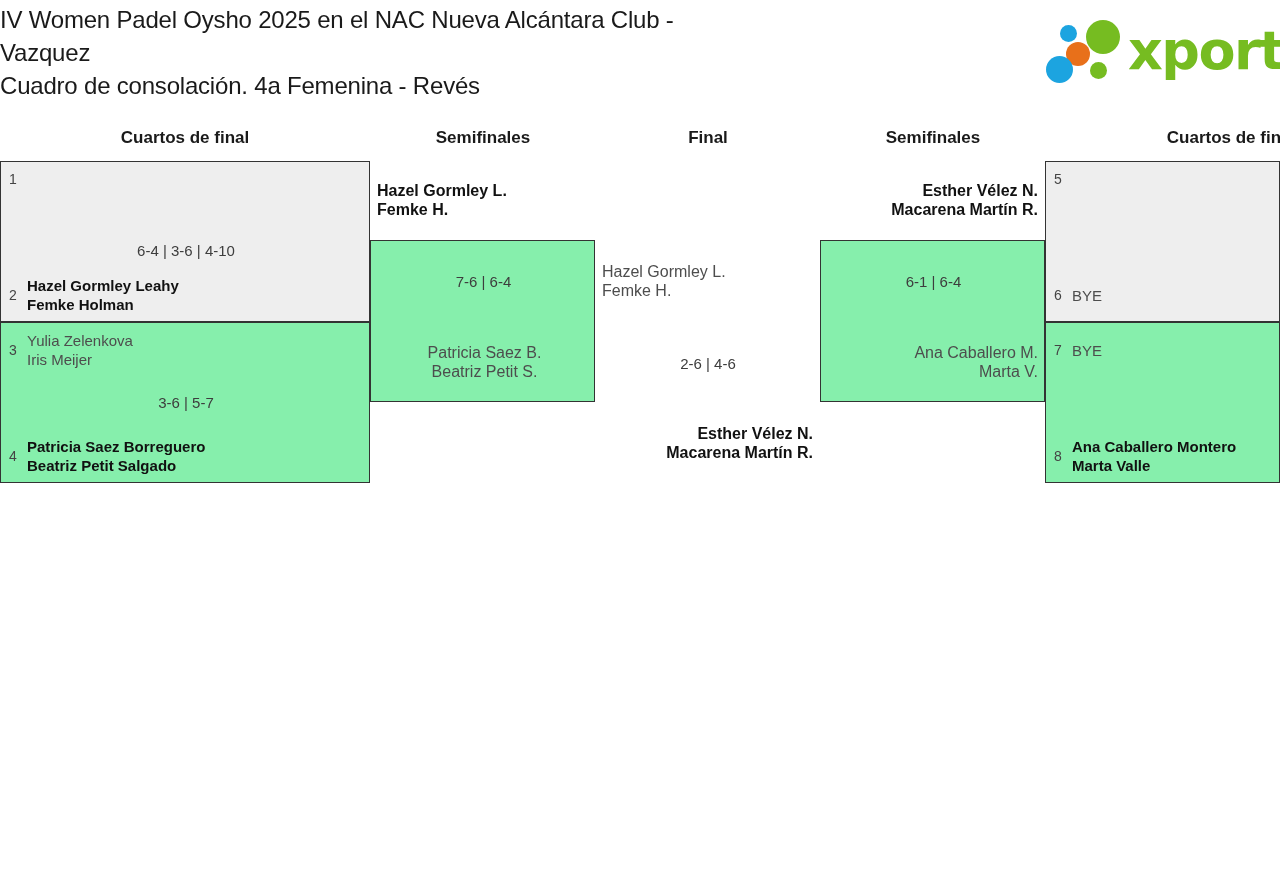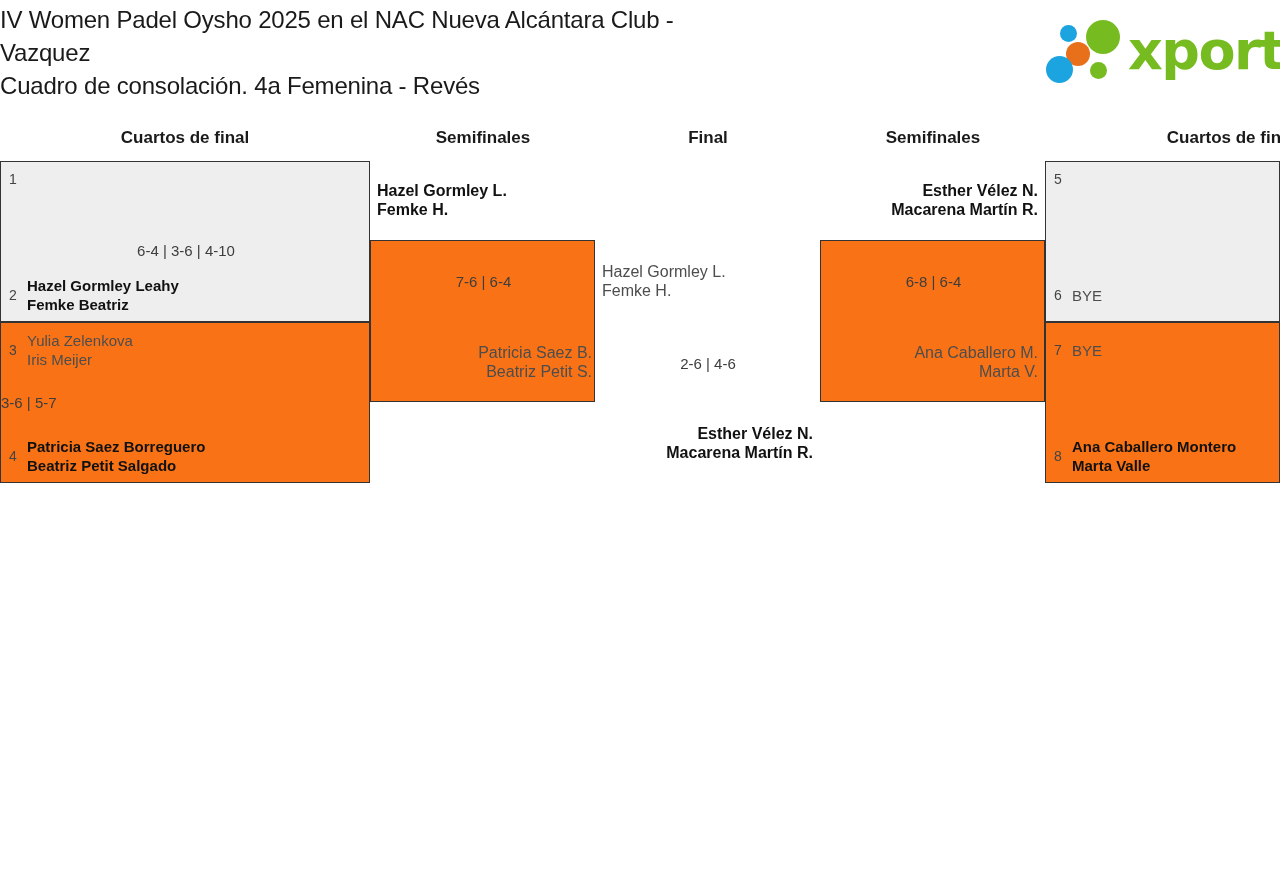--- a/index.html
+++ b/index.html
@@ -78,21 +78,21 @@
     white-space: nowrap;
   }
 
   
   .bracket { position: absolute; left: 0; top: 0; width: 1280px; height: 895px; }
 
   .match-box {
     position: absolute;
     border: 1px solid #333333;
     box-sizing: border-box;
-    background: #f97316;
+    background: #86efac;
   }
   .match-box.shaded { background: #eeeeee; }
 
   .team {
     position: absolute;
     display: flex;
     align-items: center;
     font-size: 15px;
     line-height: 19px;
   }
@@ -163,54 +163,54 @@
 <div class="bracket">
 
   <div class="match-box shaded" style="left:0px; top:161px; width:370px; height:161px;">
     <div class="team left" style="left:4px; top:8px; width:360px;">
       <span class="seed">1</span>
     </div>
     <div class="score" style="left:0; top:80px; width:370px; text-align:center;">6-4 | 3-6 | 4-10</div>
     <div class="team left" style="left:4px; top:114px; width:360px;">
       <span class="seed">2</span>
       <span class="names winner">Hazel Gormley Leahy
-Femke Beatriz</span>
+Femke Holman</span>
     </div>
   </div>
 
   <div class="match-box" style="left:0px; top:322px; width:370px; height:161px;">
     <div class="team left" style="left:4px; top:8px; width:360px;">
       <span class="seed">3</span>
       <span class="names">Yulia Zelenkova
 Iris Meijer</span>
     </div>
-    <div class="score" style="left:0; top:71px; width:370px; text-align:left;">3-6 | 5-7</div>
+    <div class="score" style="left:0; top:71px; width:370px; text-align:center;">3-6 | 5-7</div>
     <div class="team left" style="left:4px; top:114px; width:360px;">
       <span class="seed">4</span>
       <span class="names winner">Patricia Saez Borreguero
 Beatriz Petit Salgado</span>
     </div>
   </div>
 
   <div class="match-box" style="left:370px; top:240px; width:225px; height:162px;">
     <div class="score" style="left:0; top:32px; width:225px; text-align:center;">7-6 | 6-4</div>
   </div>
   <div class="standalone" style="left:377px; top:181px; width:215px; text-align:left; font-weight:700; color:#111;">Hazel Gormley L.
 Femke H.</div>
-  <div class="standalone" style="left:377px; top:343px; width:215px; text-align:right; color:#4d4d4d;">Patricia Saez B.
+  <div class="standalone" style="left:377px; top:343px; width:215px; text-align:center; color:#4d4d4d;">Patricia Saez B.
 Beatriz Petit S.</div>
 
   <div class="standalone" style="left:602px; top:262px; width:215px; text-align:left; color:#4d4d4d;">Hazel Gormley L.
 Femke H.</div>
   <div class="score" style="left:598px; top:355px; width:220px; text-align:center;">2-6 | 4-6</div>
   <div class="standalone" style="left:598px; top:424px; width:215px; text-align:right; font-weight:700; color:#111;">Esther Vélez N.
 Macarena Martín R.</div>
 
   <div class="match-box" style="left:820px; top:240px; width:225px; height:162px;">
-    <div class="score" style="left:0; top:32px; width:225px; text-align:center;">6-8 | 6-4</div>
+    <div class="score" style="left:0; top:32px; width:225px; text-align:center;">6-1 | 6-4</div>
   </div>
   <div class="standalone" style="left:823px; top:181px; width:215px; text-align:right; font-weight:700; color:#111;">Esther Vélez N.
 Macarena Martín R.</div>
   <div class="standalone" style="left:823px; top:343px; width:215px; text-align:right; color:#4d4d4d;">Ana Caballero M.
 Marta V.</div>
 
   <div class="match-box shaded" style="left:1045px; top:161px; width:235px; height:161px;">
     <div class="team left" style="left:4px; top:8px; width:230px;">
       <span class="seed">5</span>
     </div>

